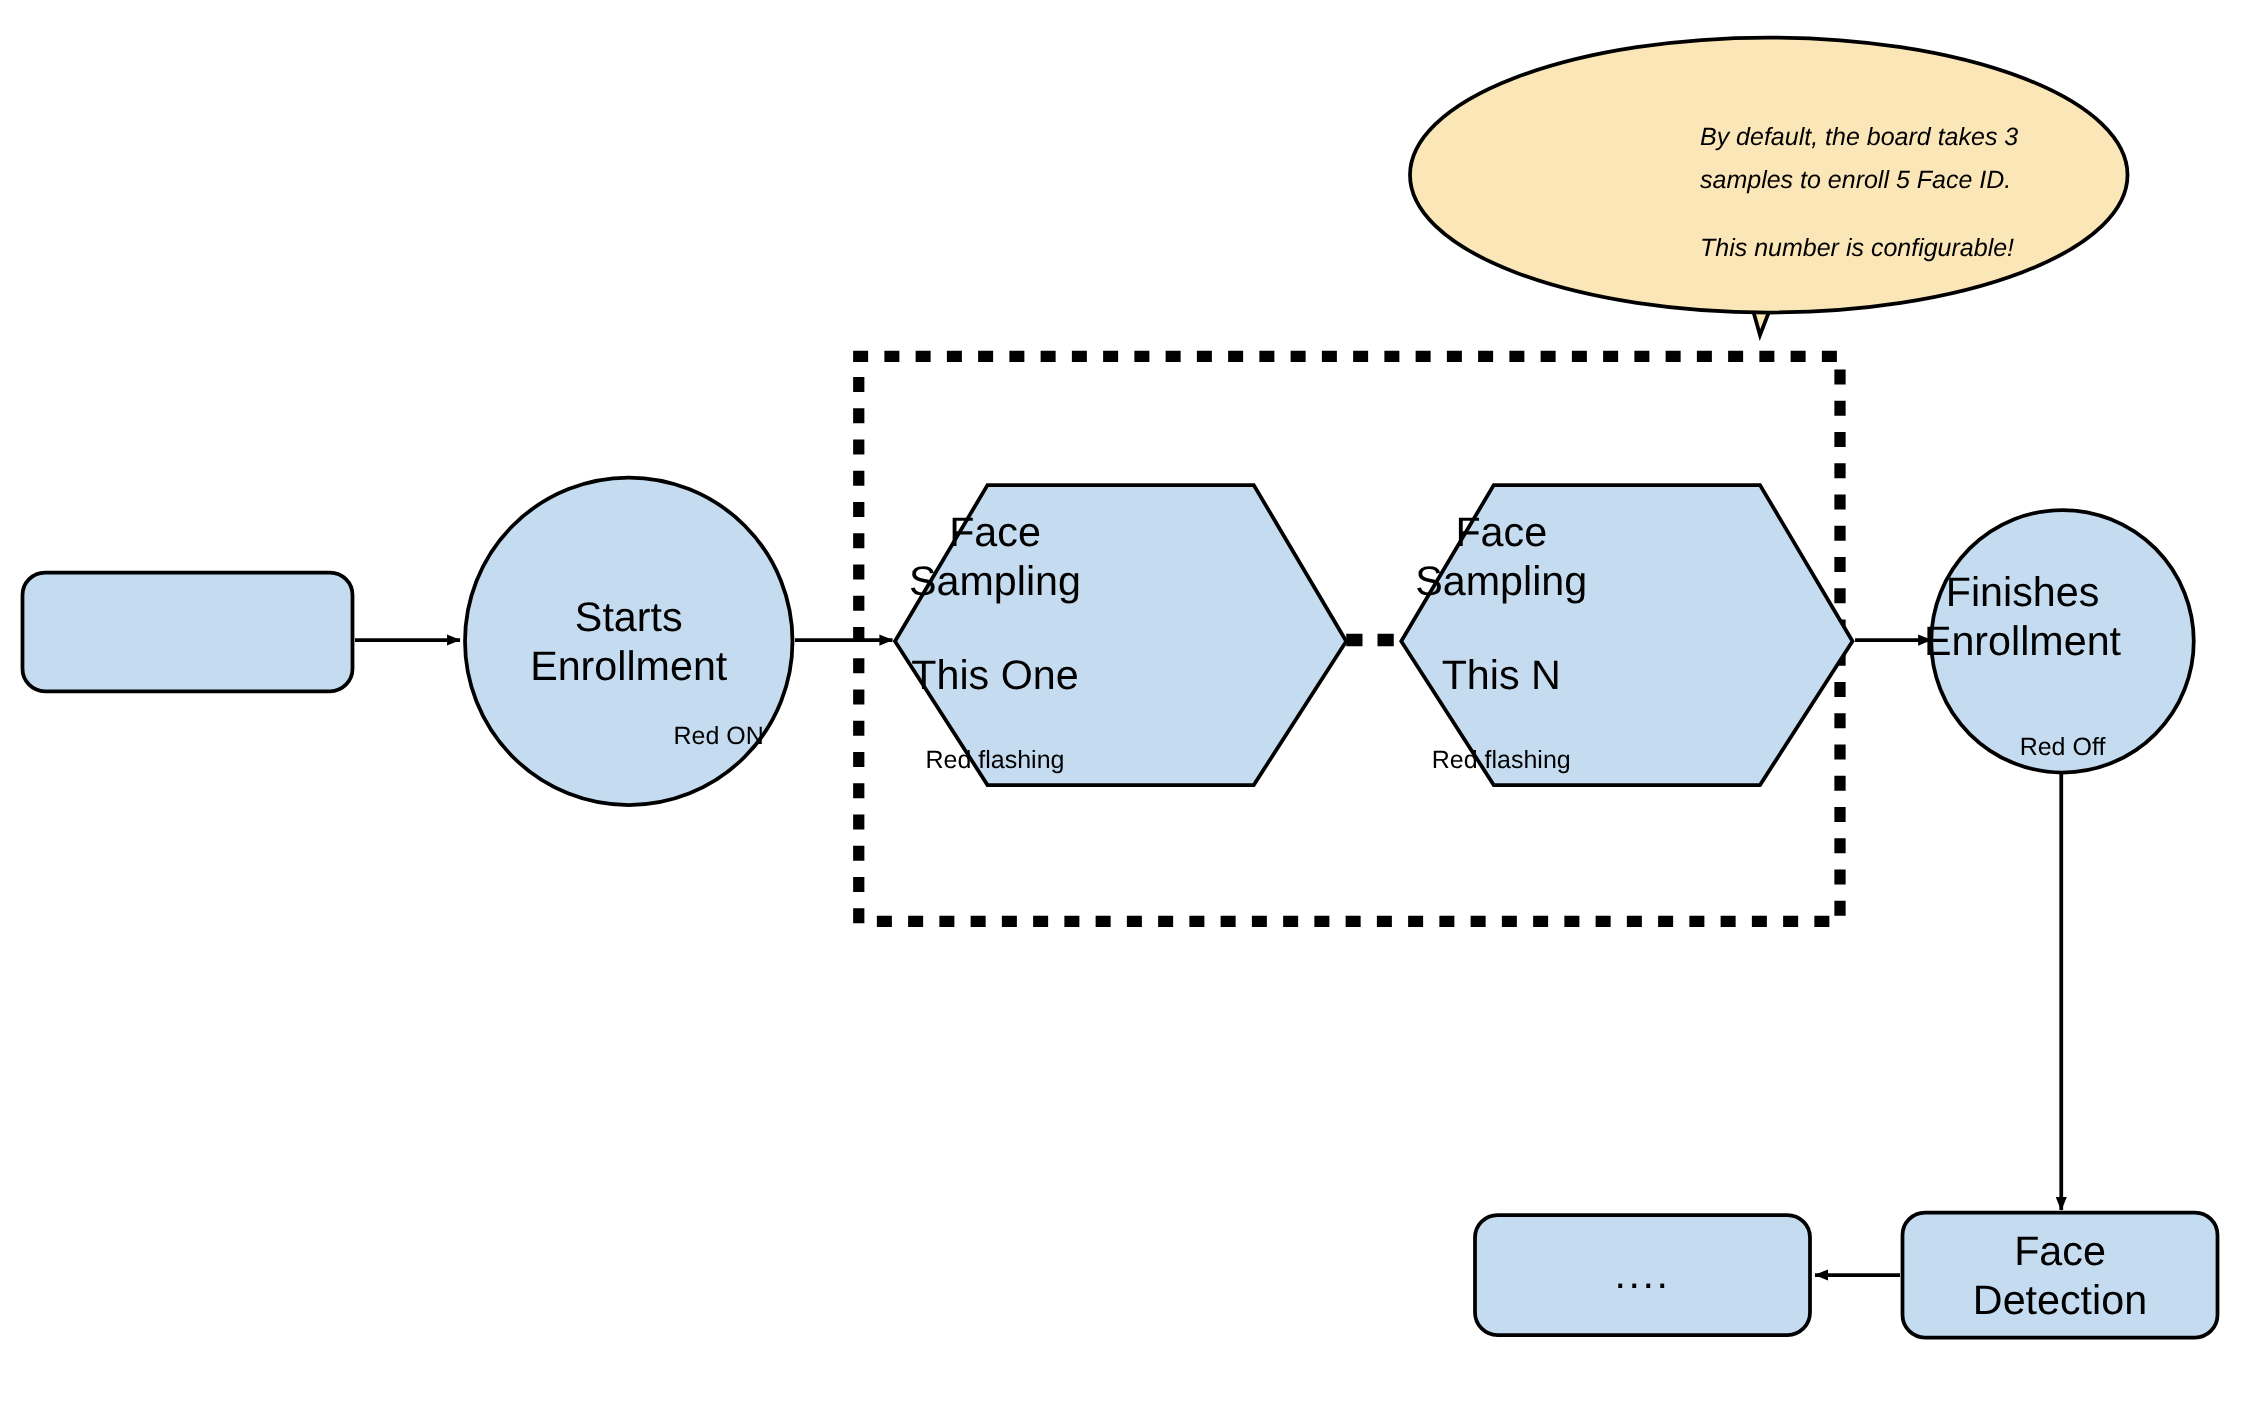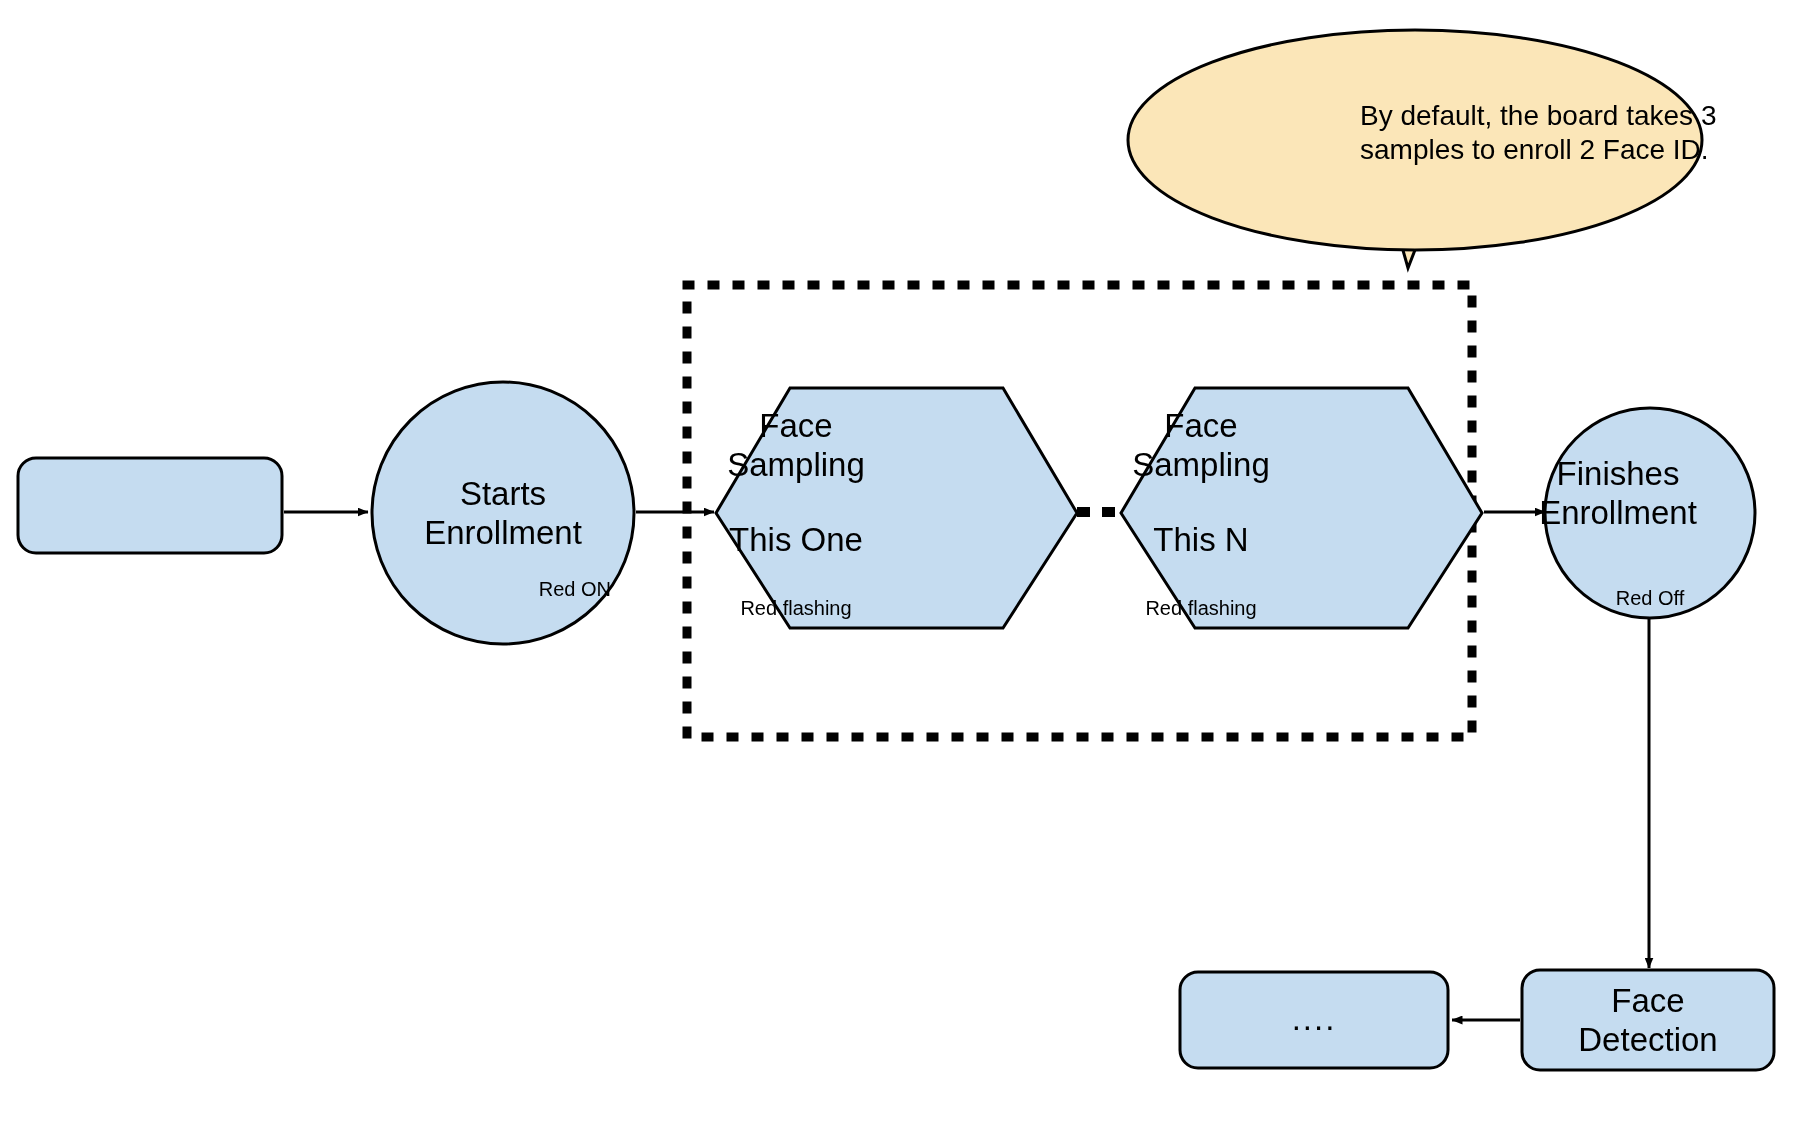--- a/index.html
+++ b/index.html
@@ -32,23 +32,24 @@
     pointer-events: none;
     white-space: pre-line;
   }
   .t-main {
     font-size: 33px;
   }
   .t-small {
     font-size: 20px;
   }
   .t-callout {
-    font-size: 28px;
+    font-size: 20px;
     text-align: left;
     line-height: 1.35;
+    font-style: italic;
   }
   .t-dots {
     font-size: 33px;
     letter-spacing: 2px;
   }
 </style>
 </head>
 <body>
 
 <div id="canvas">
@@ -105,15 +106,16 @@
   <div class="node-label t-main" style="left:1488px; top:455px; width:260px;">Finishes
 Enrollment</div>
   <div class="node-label t-small" style="left:1520px; top:587px; width:260px;">Red Off</div>
 
   <div class="node-label t-main" style="left:1522px; top:982px; width:252px;">Face
 Detection</div>
 
   <div class="node-label t-dots" style="left:1180px; top:1000px; width:268px;">....</div>
 
   <div class="node-label t-callout" style="left:1360px; top:97px; width:400px;">By default, the board takes 3</div>
-  <div class="node-label t-callout" style="left:1360px; top:131px; width:400px;">samples to enroll 2 Face ID.</div>
+  <div class="node-label t-callout" style="left:1360px; top:131px; width:400px;">samples to enroll 5 Face ID.</div>
+  <div class="node-label t-callout" style="left:1360px; top:186px; width:400px;">This number is configurable!</div>
 
 </div>
 
 </body></html>

